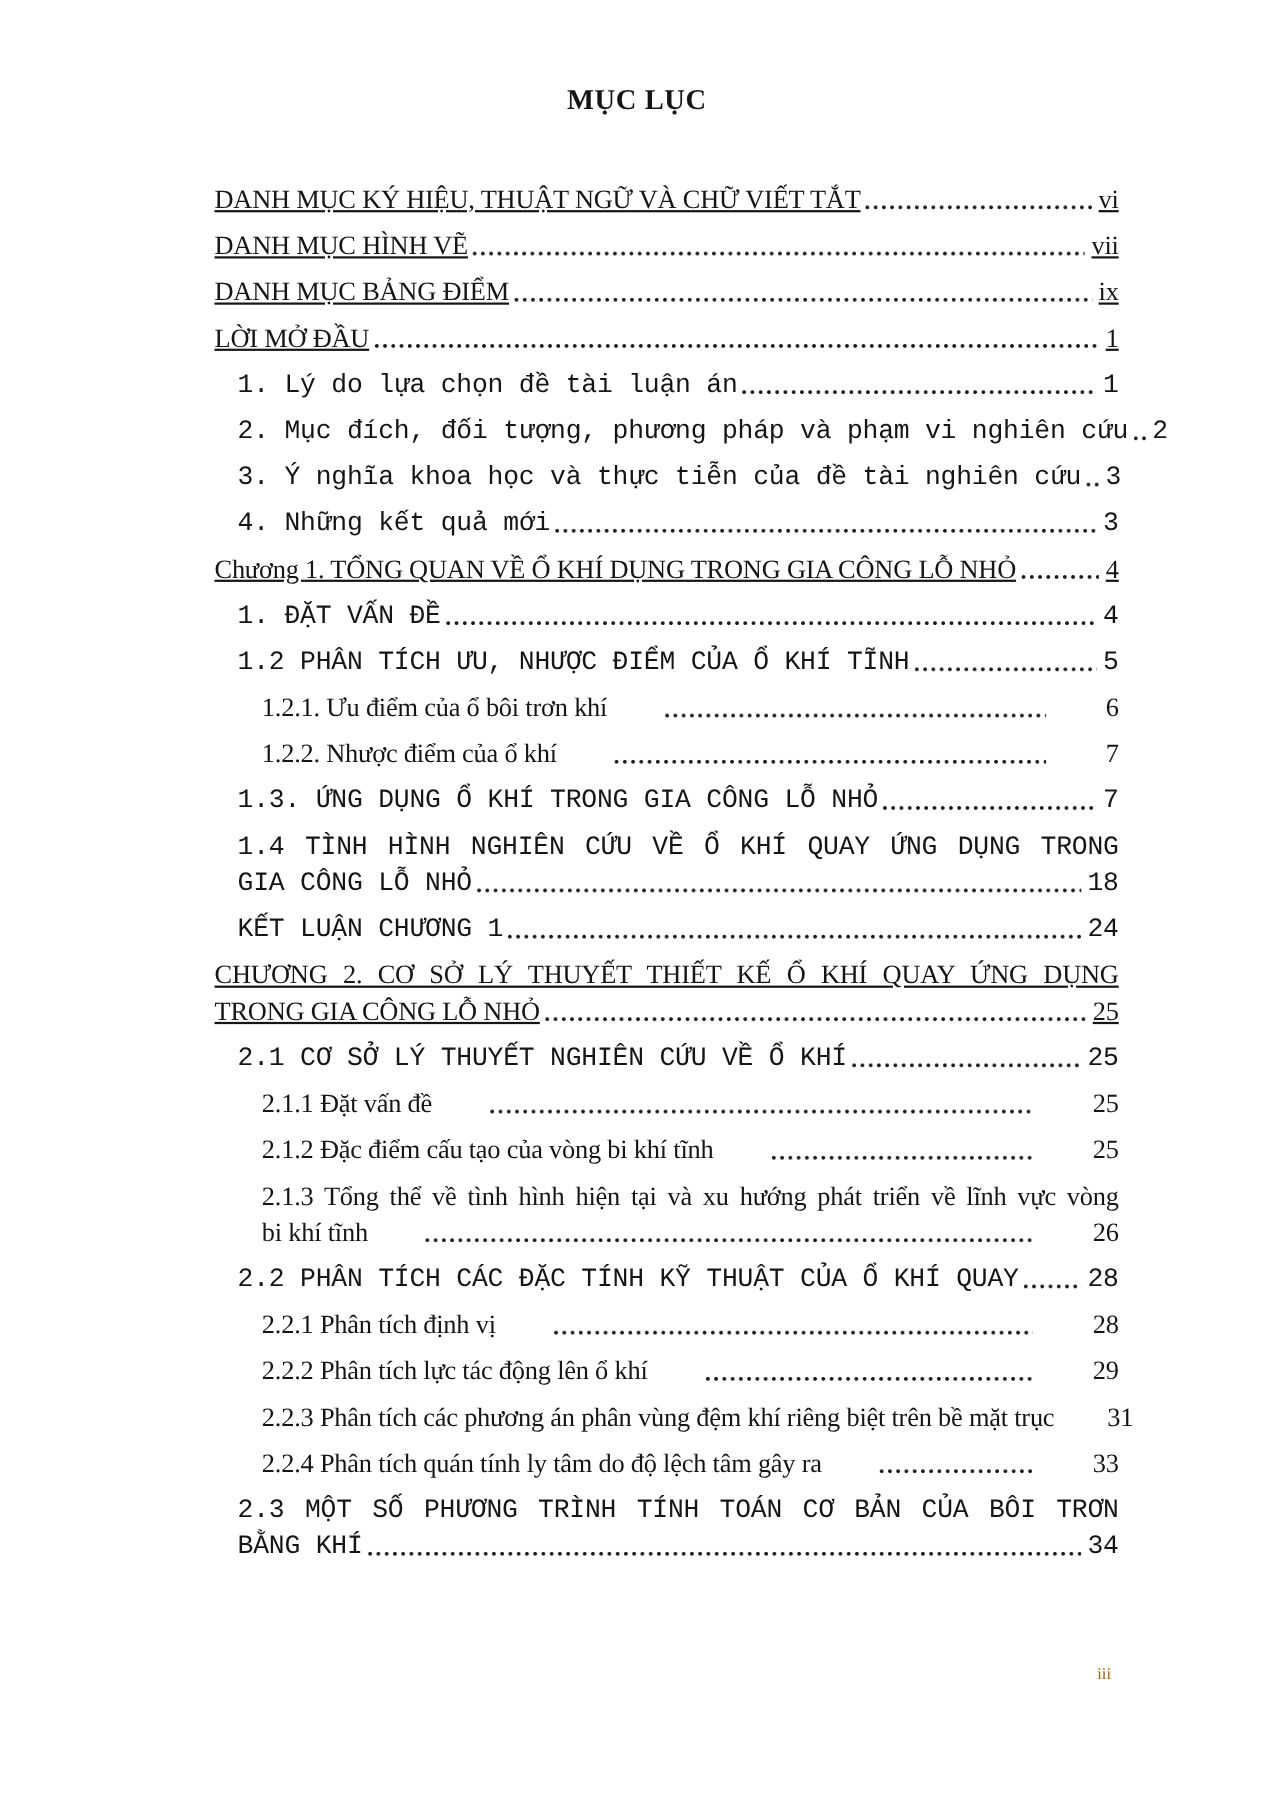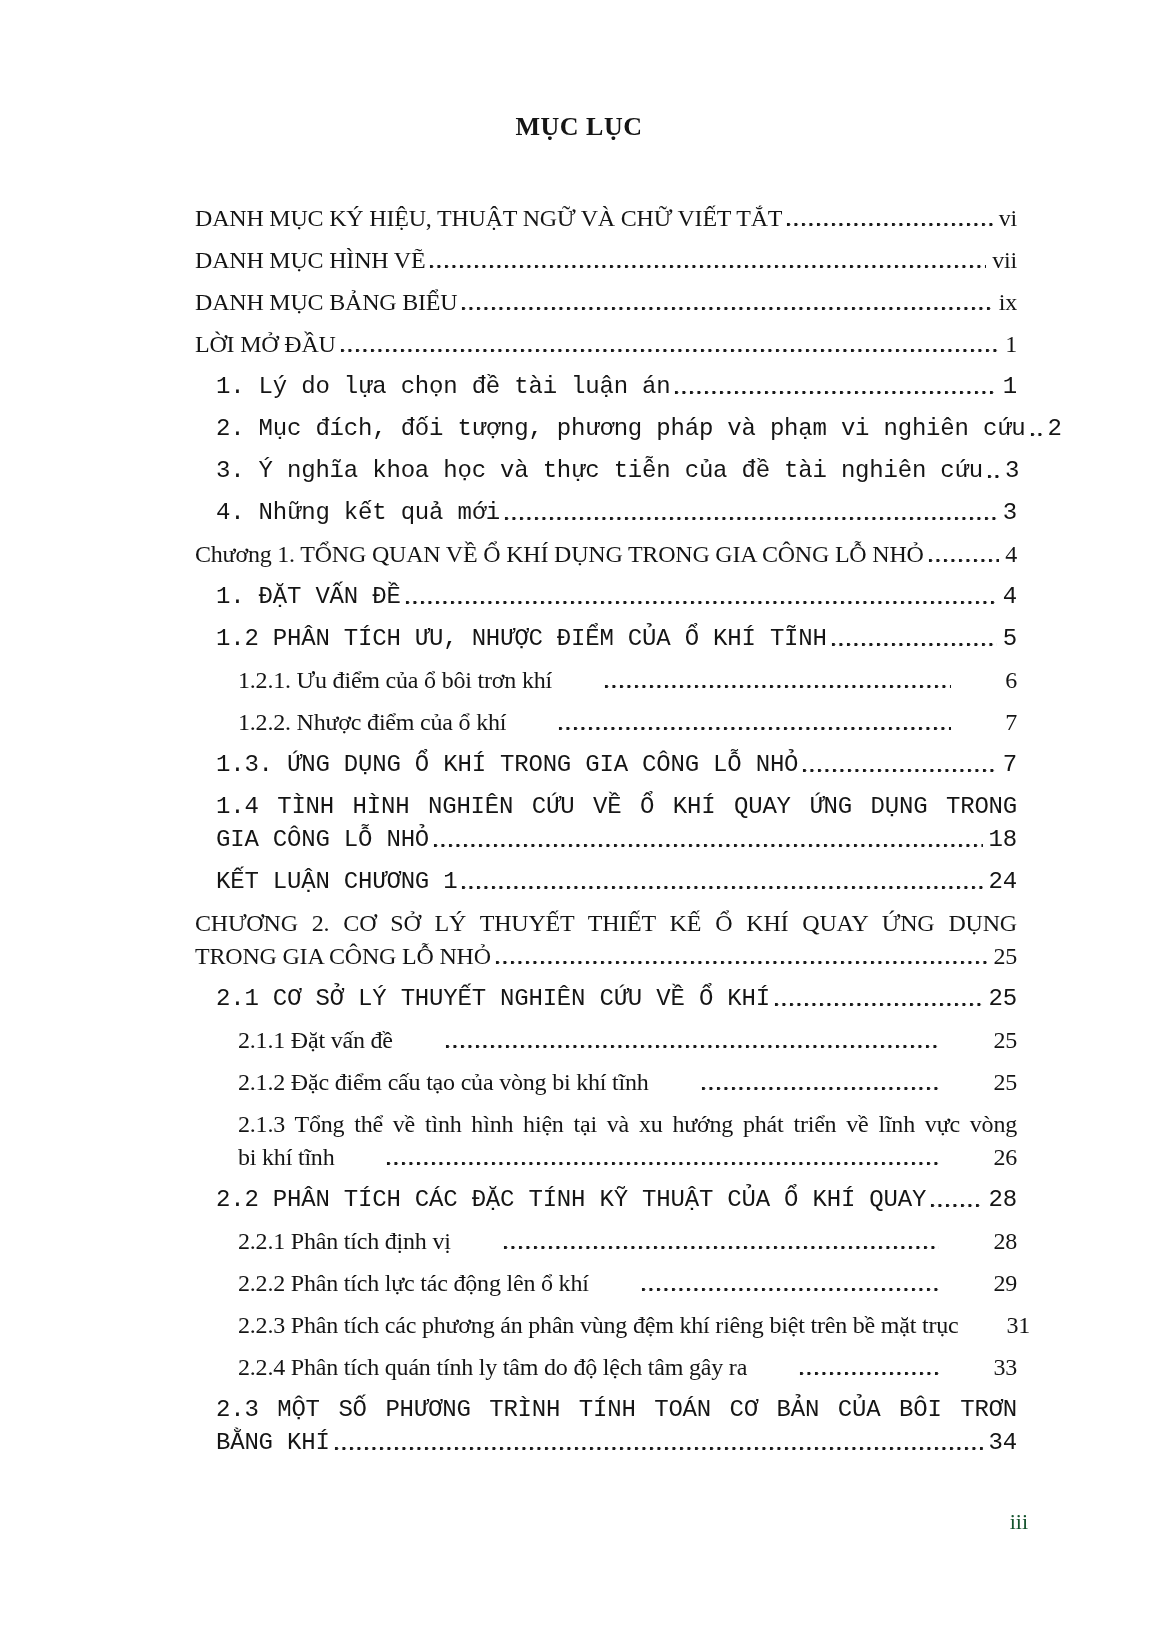--- a/index.html
+++ b/index.html
@@ -4,21 +4,21 @@
 <style>
   html,body{margin:0;padding:0;}
   body{
     width:1158px;height:1637px;
     background:#ffffff;color:#151515;
     font-family:"Liberation Serif","DejaVu Serif",serif;
     position:relative;overflow:hidden;
   }
   .page{position:absolute;inset:0;}
   .doc-title{
-    margin:0;padding-top:110px;
+    margin:0;padding-top:74px;
     text-align:center;
     font-size:26px;font-weight:bold;line-height:33px;
     letter-spacing:0.5px;
   }
   .toc{
     margin:59px 0 0 195px;
     width:822px;
   }
   .row{
     display:flex;align-items:baseline;
@@ -39,46 +39,46 @@
     flex:1 1 auto;min-width:12px;
     align-self:flex-end;height:33px;
     margin:0 6px 0 4px;
     background-image:radial-gradient(circle at 2.5px 2.5px,#1a1a1a 1.5px,rgba(0,0,0,0) 1.9px);
     background-size:7.5px 5px;
     background-repeat:repeat-x;
     background-position:left 0 bottom 8px;
   }
   .pagenum{flex:0 0 auto;}
   .row.nodots .pagenum{margin-left:0;}
-  .ind-0{padding-left:0;}
+  .ind-0{padding-left:0;text-decoration:underline;}
   .ind-1{padding-left:21px;font-family:Liberation Mono, monospace;}
   .ind-2{padding-left:43px;gap:48px;}
   .footer{
-    position:absolute;top:1512px;right:130px;
-    font-size:22px;line-height:20px;color:#14532d;
+    position:absolute;top:1512px;right:148px;
+    font-size:15px;line-height:20px;color:#a16207;
   }
 </style>
 </head>
 <body>
 
 <div class="page">
   <h1 class="doc-title">MỤC LỤC</h1>
   <div class="toc" id="toc">
       <div class="row ind-0">
     <span class="text">DANH MỤC KÝ HIỆU, THUẬT NGỮ VÀ CHỮ VIẾT TẮT</span>
     <span class="leader"></span>
     <span class="pagenum">vi</span>
   </div>
       <div class="row ind-0">
     <span class="text">DANH MỤC HÌNH VẼ</span>
     <span class="leader"></span>
     <span class="pagenum">vii</span>
   </div>
       <div class="row ind-0">
-    <span class="text">DANH MỤC BẢNG BIỂU</span>
+    <span class="text">DANH MỤC BẢNG ĐIỂM</span>
     <span class="leader"></span>
     <span class="pagenum">ix</span>
   </div>
       <div class="row ind-0">
     <span class="text">LỜI MỞ ĐẦU</span>
     <span class="leader"></span>
     <span class="pagenum">1</span>
   </div>
       <div class="row ind-1">
     <span class="text">1. Lý do lựa chọn đề tài luận án</span>

